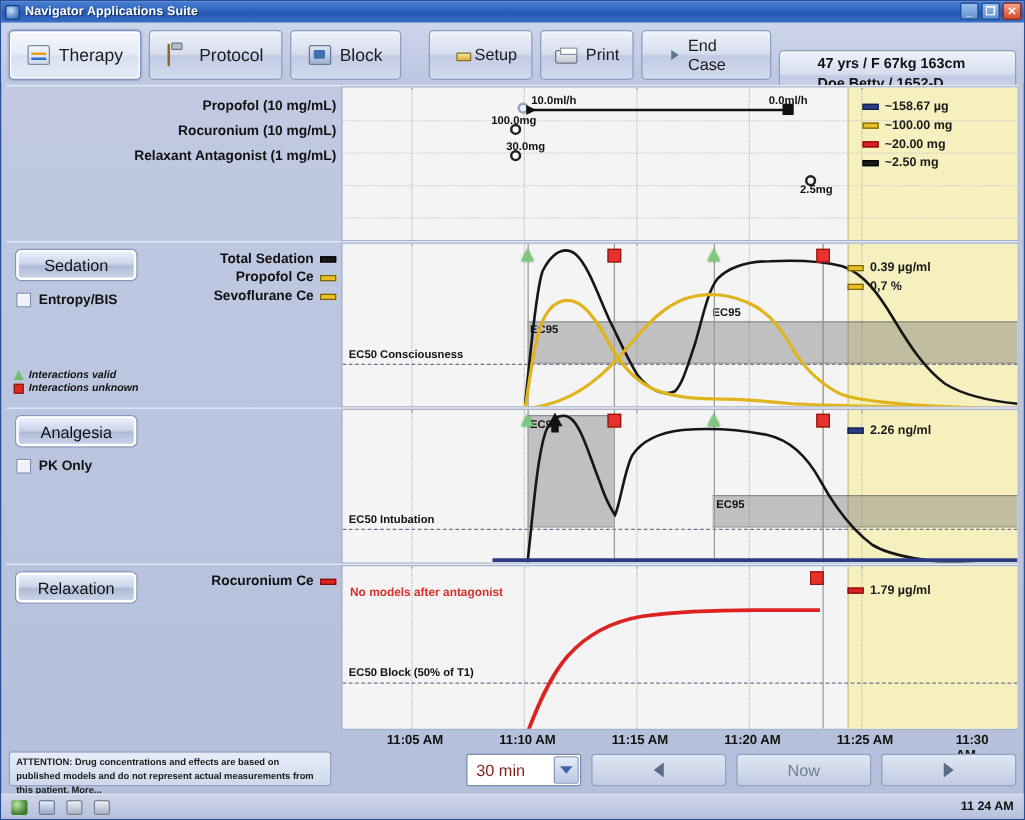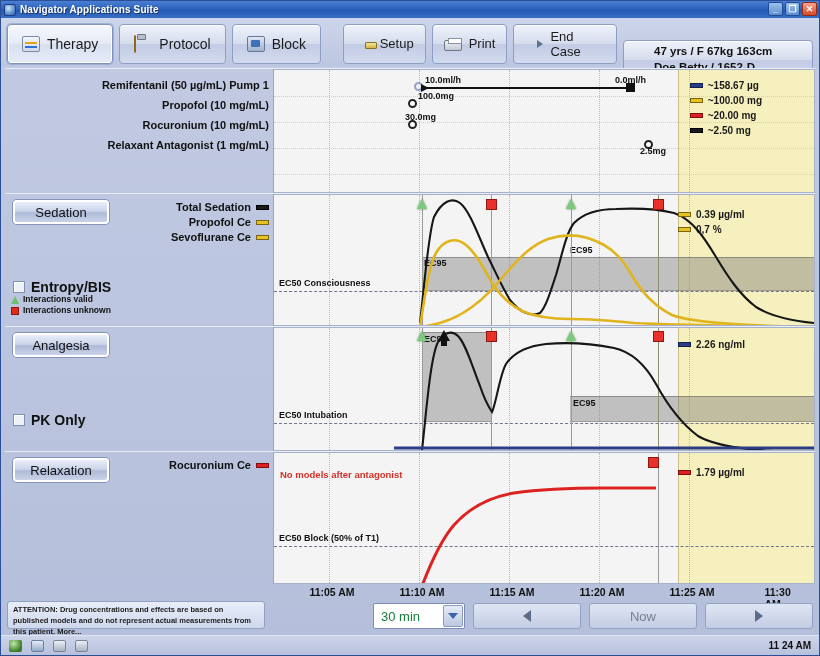--- a/index.html
+++ b/index.html
@@ -167,28 +167,28 @@
     line-height: 15px; white-space: nowrap;
   }
   .swatch { width: 13px; height: 5px; border: 1px solid #333; flex: none; }
   .sw-black { background: #1a1a1a; border-color:#000; }
   .sw-yellow { background: #e8c221; border-color:#7a6411; }
   .sw-red { background: #e02020; border-color:#7d1111; }
   .sw-navy { background: #2b3c86; border-color:#141f4b; }
 
   .checkrow {
     position: absolute; left: 8px; display: flex; align-items: center; gap: 6px;
-    font-size: 14px; font-weight: bold; color: #111; margin-top: 45px;
+    font-size: 11px; font-weight: bold; color: #111;
   }
   .cbox {
     width: 12px; height: 12px; background: #eef1f8;
     border: 1px solid #7f90b4; box-shadow: inset 1px 1px 0 #fff;
   }
 
-  .legend-mini { position: absolute; left: 6px; font-size: 8.5px; font-weight: bold; color: #111; }
+  .legend-mini { position: absolute; left: 6px; font-size: 8.5px; font-weight: bold; color: #111; font-style: italic; }
   .legend-mini div { display: flex; align-items: center; gap: 4px; line-height: 11px; }
   .tri-green {
     width: 0; height: 0; flex:none;
     border-left: 4px solid transparent; border-right: 4px solid transparent;
     border-bottom: 8px solid #6ec06e;
   }
   .sq-red { width: 8px; height: 8px; background: #e02a1e; border: 1px solid #8e1710; flex:none; }
 
   
   .chart {
@@ -286,21 +286,21 @@
     background: linear-gradient(#e8edf8, #cfd8ec);
     font-size: 7.5px; font-weight: bold; color: #1b1b1b;
     padding: 3px 5px; line-height: 1.45;
   }
   .spacer { flex: 1; }
   .select {
     width: 92px; height: 26px;
     border: 1px solid #7d8db2; border-radius: 2px;
     background: #ffffff;
     display: flex; align-items: center;
-    font-size: 13px; color: #15803d; padding-left: 7px;
+    font-size: 13px; color: #7f1d1d; padding-left: 7px;
     position: relative;
   }
   .select .arrowbox {
     position: absolute; right: 1px; top: 1px; bottom: 1px; width: 20px;
     background: linear-gradient(#e6ecf8, #bcc8e2);
     border: 1px solid #8a99bc; border-radius: 2px;
     display: flex; align-items: center; justify-content: center;
   }
   .caret-down { width:0;height:0;border-left:5px solid transparent;border-right:5px solid transparent;border-top:6px solid #3d63a8; }
   .navbtn {
@@ -378,21 +378,20 @@
         <span>Doe Betty / 1652-D</span>
       </span>
     </div>
   </div>
 
   <div class="body-area">
 
     <div class="panel" style="height:125px;">
       <div class="panel-left">
         <div class="drug-labels">
-          <div>Remifentanil (50 µg/mL) Pump 1</div>
           <div>Propofol (10 mg/mL)</div>
           <div>Rocuronium (10 mg/mL)</div>
           <div>Relaxant Antagonist (1 mg/mL)</div>
         </div>
       </div>
       <div class="chart">
         <div class="forecast" style="width:136px;"></div>
         <div class="vgrid" style="left:55px;"></div>
         <div class="vgrid" style="left:145px;"></div>
         <div class="vgrid" style="left:235px;"></div>
@@ -403,21 +402,21 @@
         <div class="hgrid" style="top:78px;"></div>
         <div class="hgrid" style="top:104px;"></div>
 
         <div class="dose-dot ghost" style="left:140px; top:12px; background:#eef0f8;"></div>
         <div class="dose-label" style="left:151px; top:5px;">10.0ml/h</div>
         <div class="infusion-bar" style="left:148px; top:17px; width:208px;"></div>
         <div class="infusion-end" style="left:352px; top:13px;"></div>
         <div class="dose-label" style="left:341px; top:5px;">0.0ml/h</div>
 
         <div class="dose-dot" style="left:134px; top:29px;"></div>
-        <div class="dose-label" style="left:144px; top:21px;">100.0mg</div>
+        <div class="dose-label" style="left:119px; top:21px;">100.0mg</div>
 
         <div class="dose-dot" style="left:134px; top:50px;"></div>
         <div class="dose-label" style="left:131px; top:42px;">30.0mg</div>
 
         <div class="dose-dot" style="left:370px; top:70px;"></div>
         <div class="dose-label" style="left:366px; top:76px;">2.5mg</div>
 
         <div class="chart-legend" style="right:52px; top:8px;">
           <div>
             <span class="swatch sw-navy"></span>

